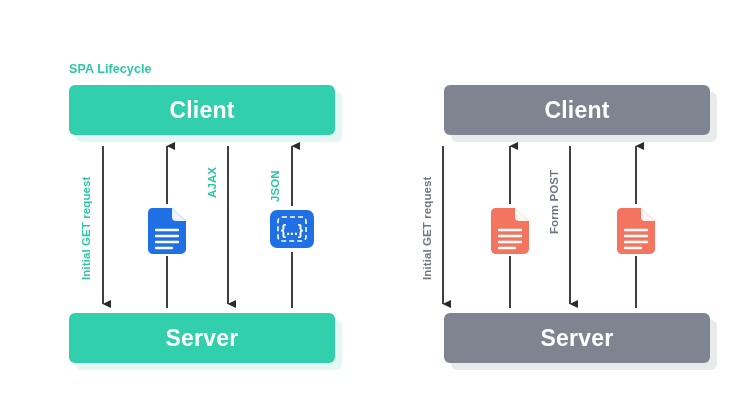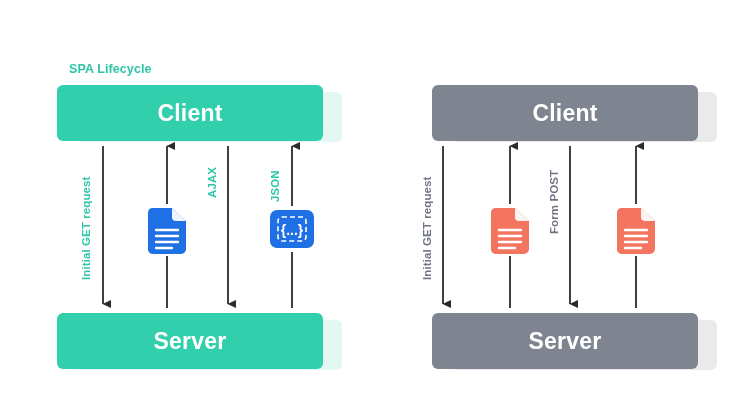--- a/index.html
+++ b/index.html
@@ -42,23 +42,23 @@
     white-space: nowrap;
   }
   .panel-left  .panel-title { left: 69px; color: #2ec6a6; }
   .panel-right .panel-title { left: 409px; color: #6f7581; }
   .panel-right .panel-title { left: 34px; }
   .panel-left  .panel-title { left: 69px; }
 
   
   .node {
     position: absolute;
-    left: 57px;
+    left: 69px;
     width: 266px;
-    height: 56px;
+    height: 50px;
     border-radius: 6px;
     display: flex;
     align-items: center;
     justify-content: center;
     color: #ffffff;
     font-size: 23px;
     font-weight: bold;
     letter-spacing: 0.2px;
     box-sizing: border-box;
   }

